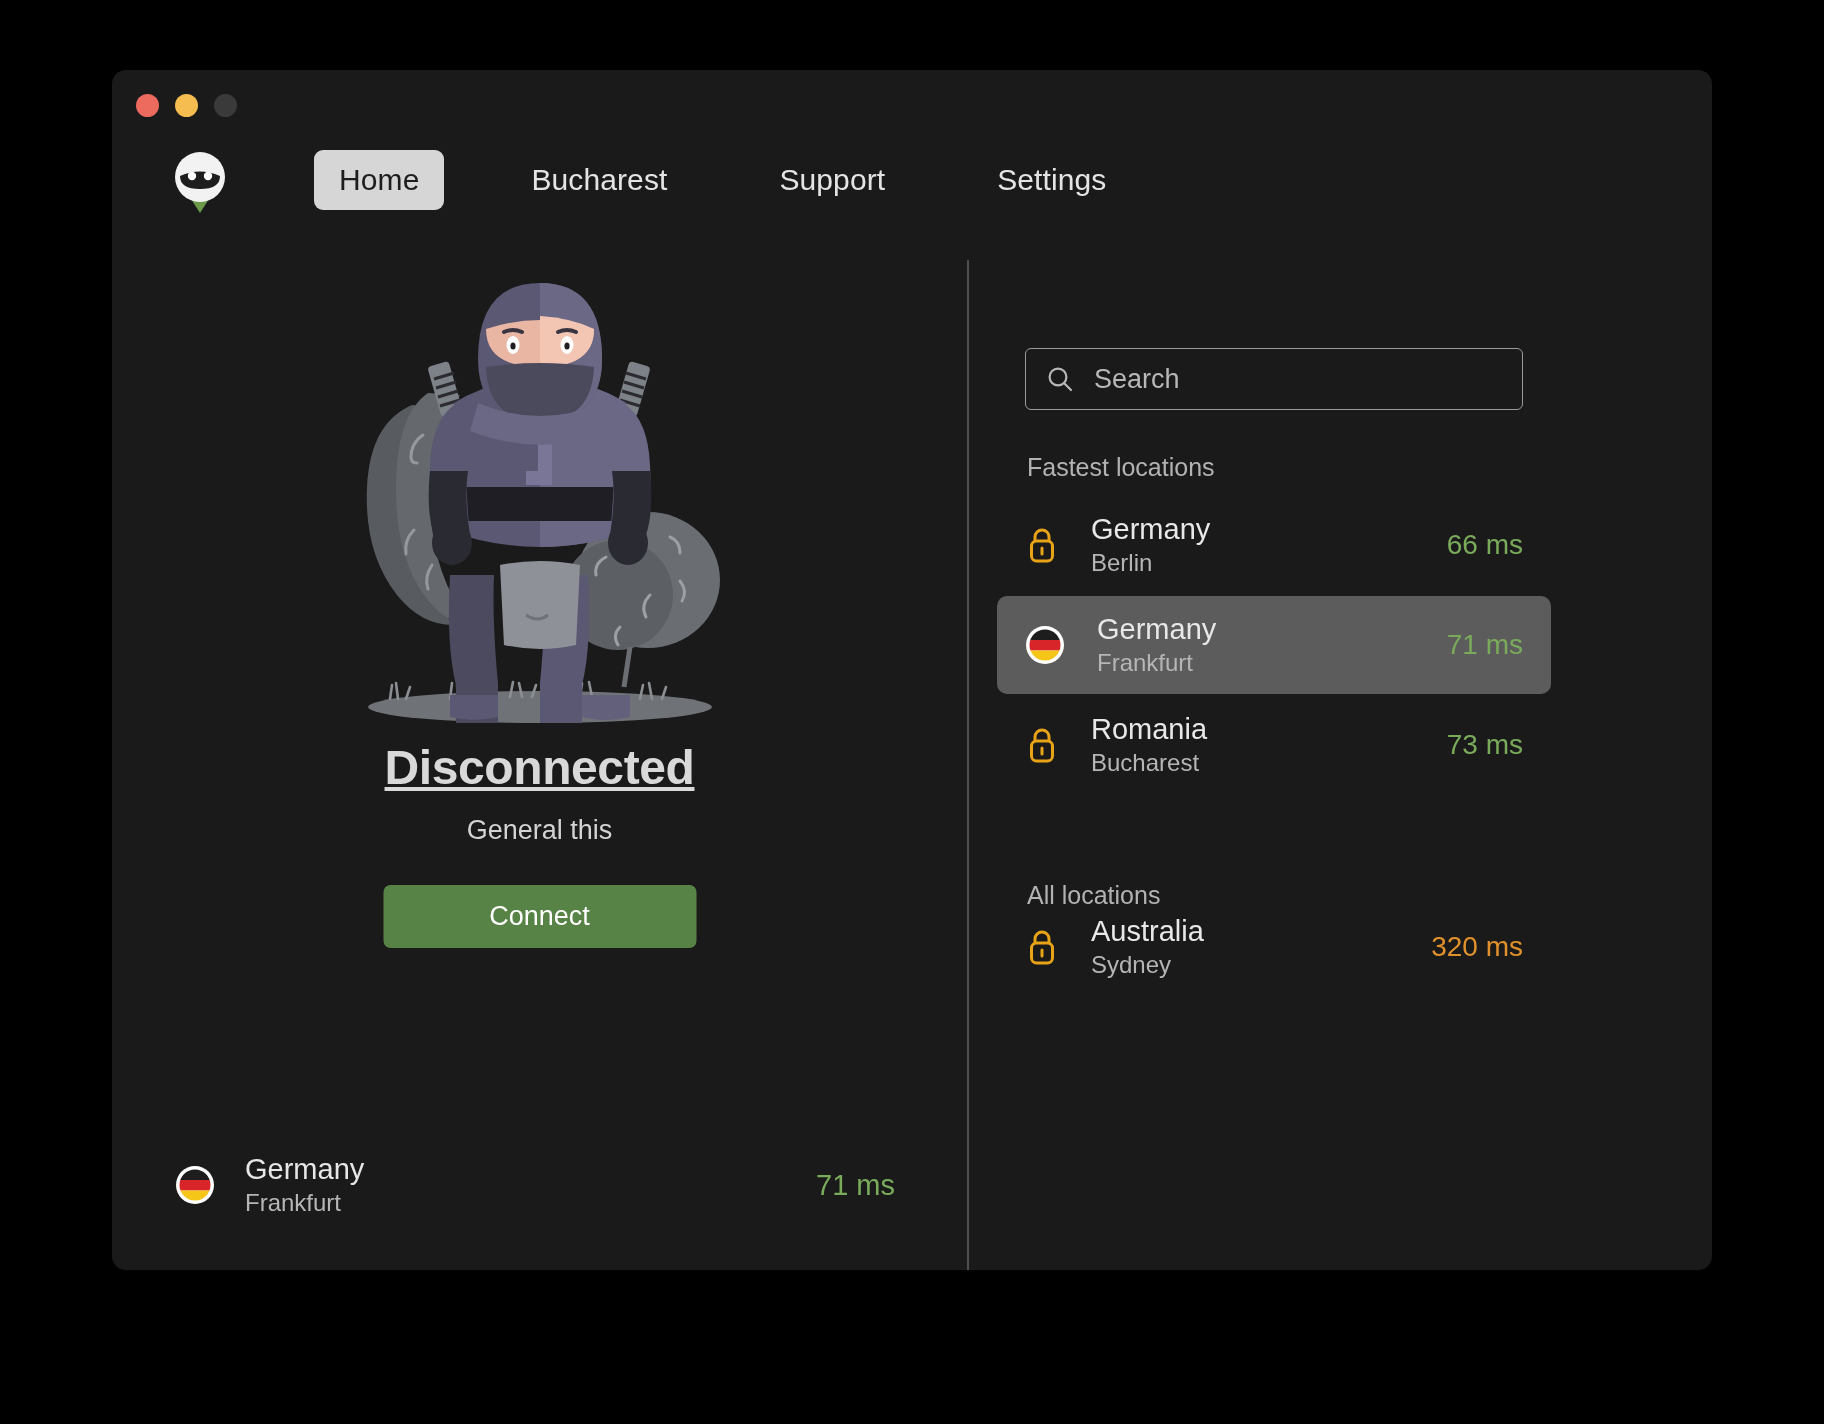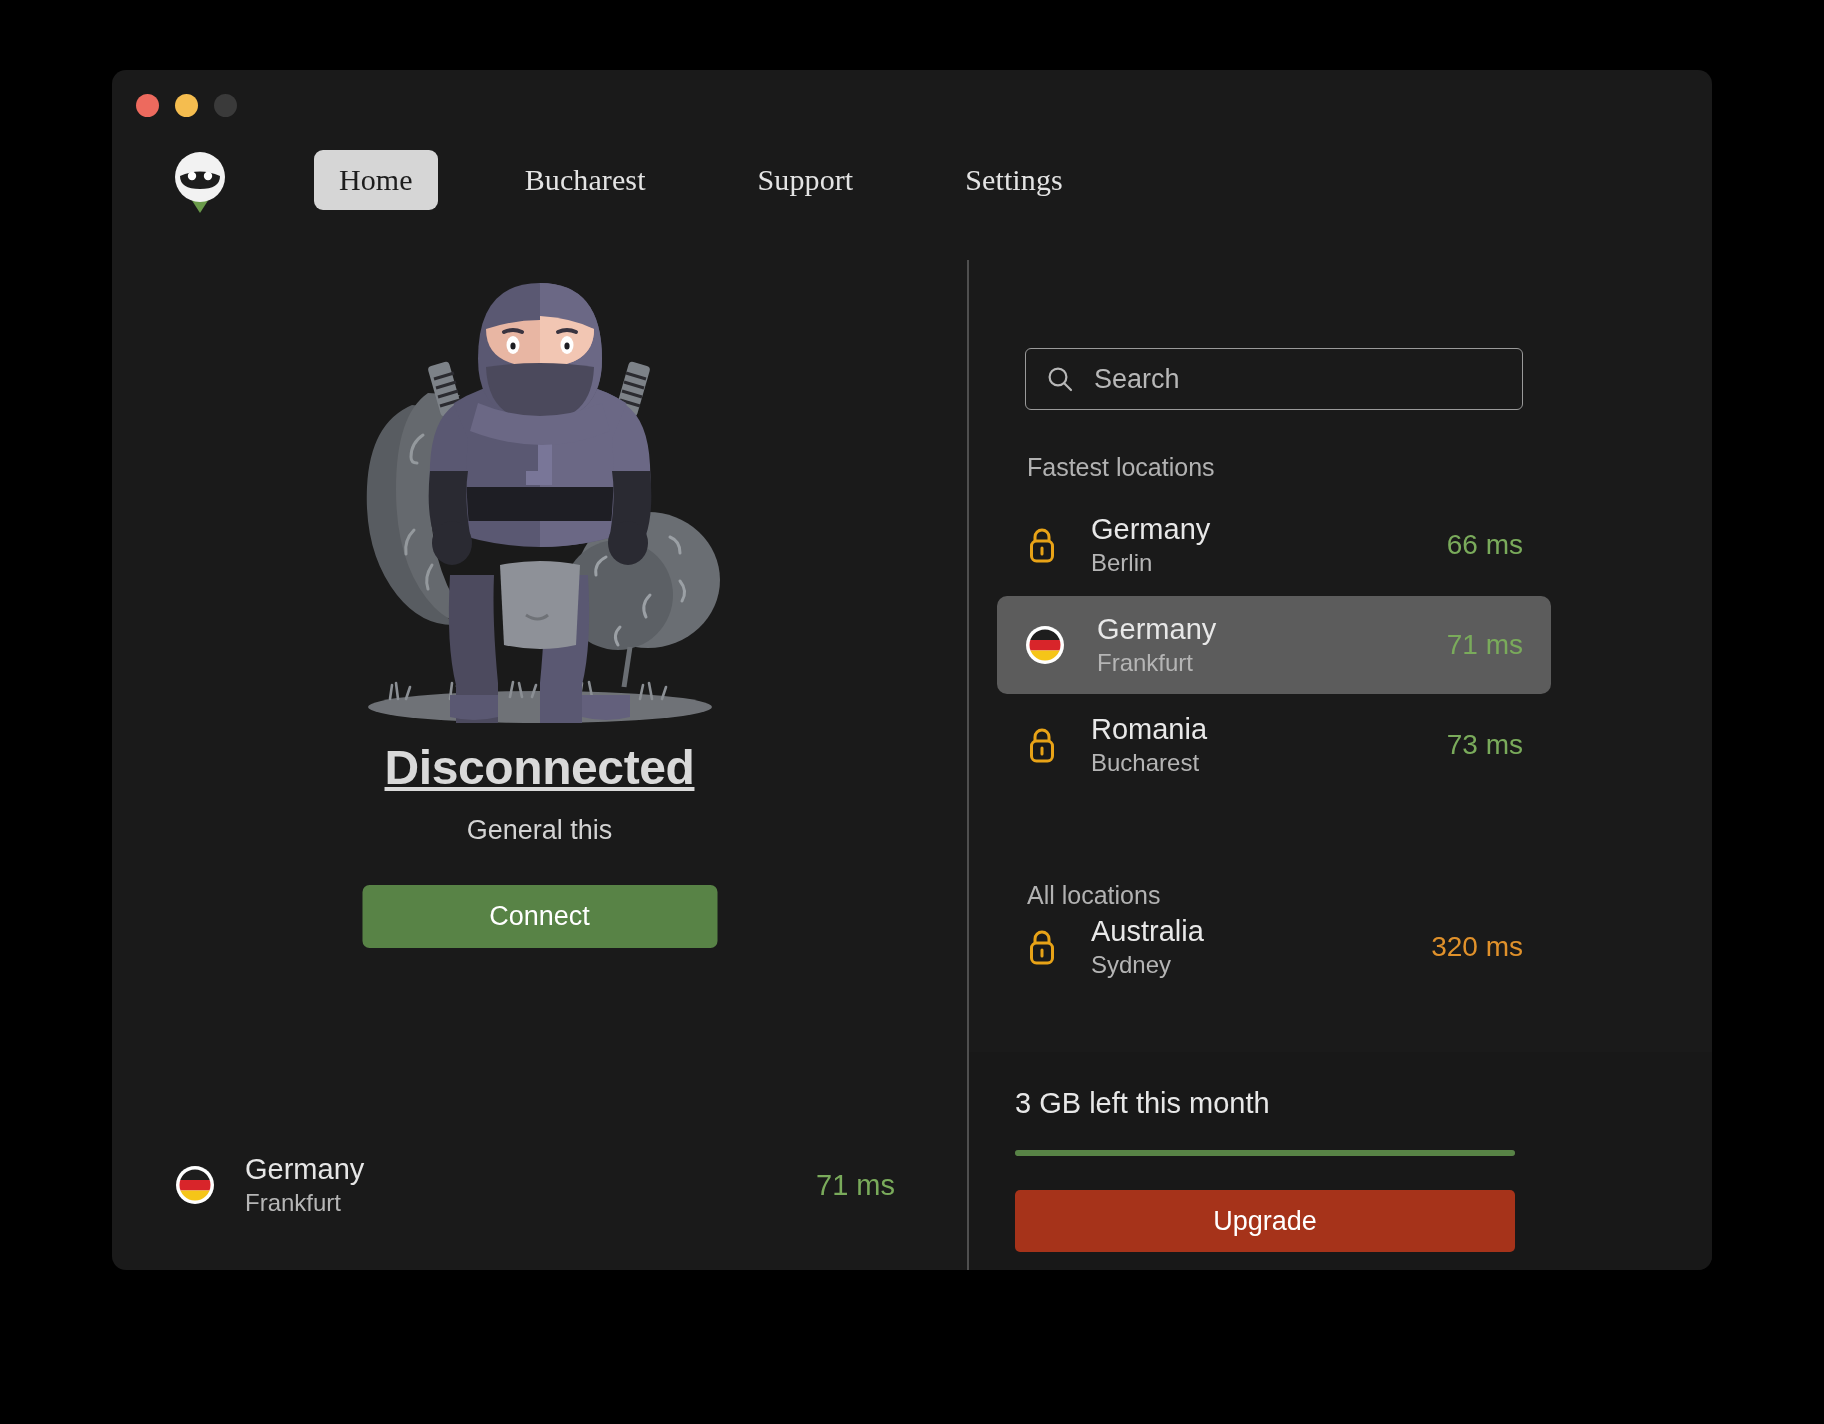--- a/index.html
+++ b/index.html
@@ -31,21 +31,21 @@
   .traffic.min     { left:63px; background:#f5bd4f; }
   .traffic.zoom    { left:102px; background:#3a3a3a; }
 
   
   #logo {
     position:absolute; left:57px; top:75px;
     width:62px; height:72px;
   }
   #navbar {
     position:absolute; left:202px; top:80px;
-    display:flex; align-items:flex-start; gap:16px;font-family:Liberation Serif, serif;
+    display:flex; align-items:flex-start; gap:16px;
   }
   .nav-tab {
     font-size:30px;
     color:#e4e4e4;
     padding:13px 25px;
     border-radius:9px;
     white-space:nowrap;
     cursor:pointer;
     letter-spacing:.1px;
   }
@@ -86,21 +86,21 @@
   }
   #status-sub {
     position:absolute; left:0; right:0; top:570px;
     text-align:center;
     font-size:27px;
     color:#d3d3d3;
   }
   #connect-btn {
     position:absolute; left:50%; top:640px;
     transform:translateX(-50%);
-    width:355px; height:63px;
+    width:313px; height:63px;
     background:#588346;
     border-radius:7px;
     border:none;
     color:#ffffff;
     font-size:27px;
     font-family:"Liberation Sans", sans-serif;
     cursor:pointer;
   }
 
   
@@ -414,21 +414,14 @@
       </svg>
       <div class="loc-text">
         <div class="loc-country">Australia</div>
         <div class="loc-city">Sydney</div>
       </div>
       <div class="loc-ping ping-slow">320 ms</div>
     </div>
 
   </section>
 
-  <div id="usage-bar">
-    <div id="usage-text">3 GB left this month</div>
-    <div id="usage-track">
-      <div id="usage-fill" style="width: 100%;"></div>
-    </div>
-    <button id="upgrade-btn">Upgrade</button>
-  </div>
 
 </div>
 
 </body></html>

